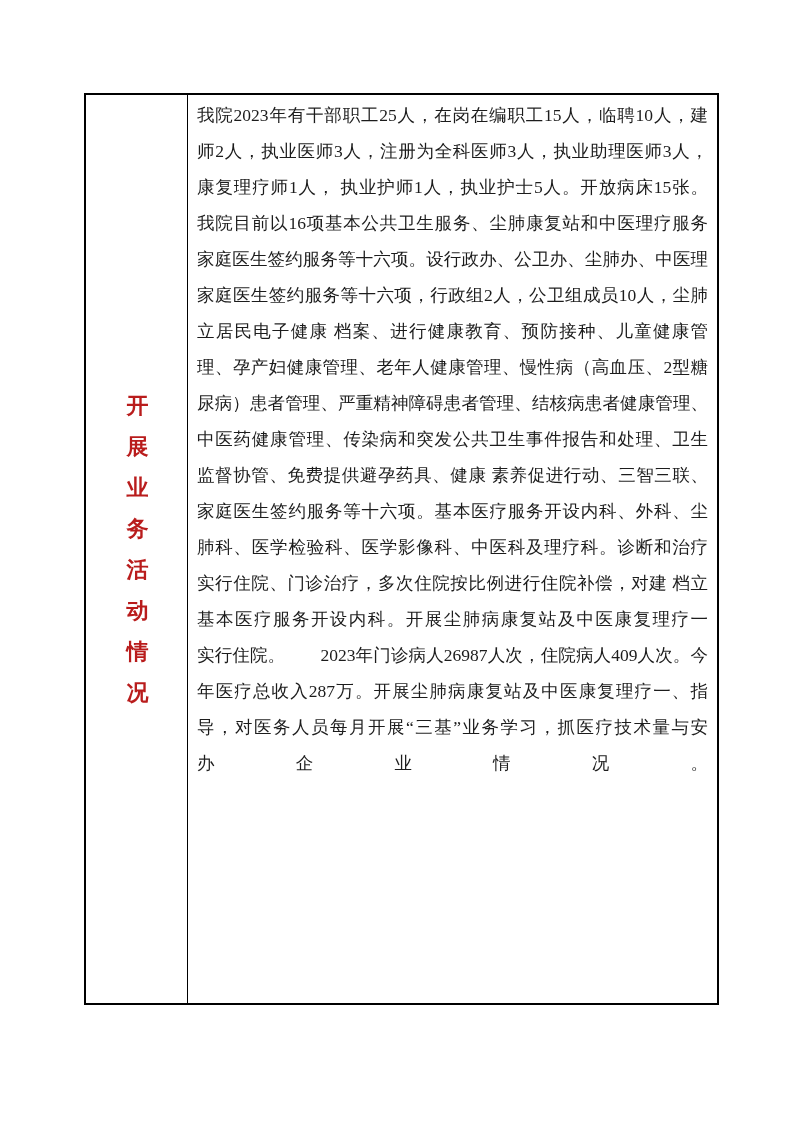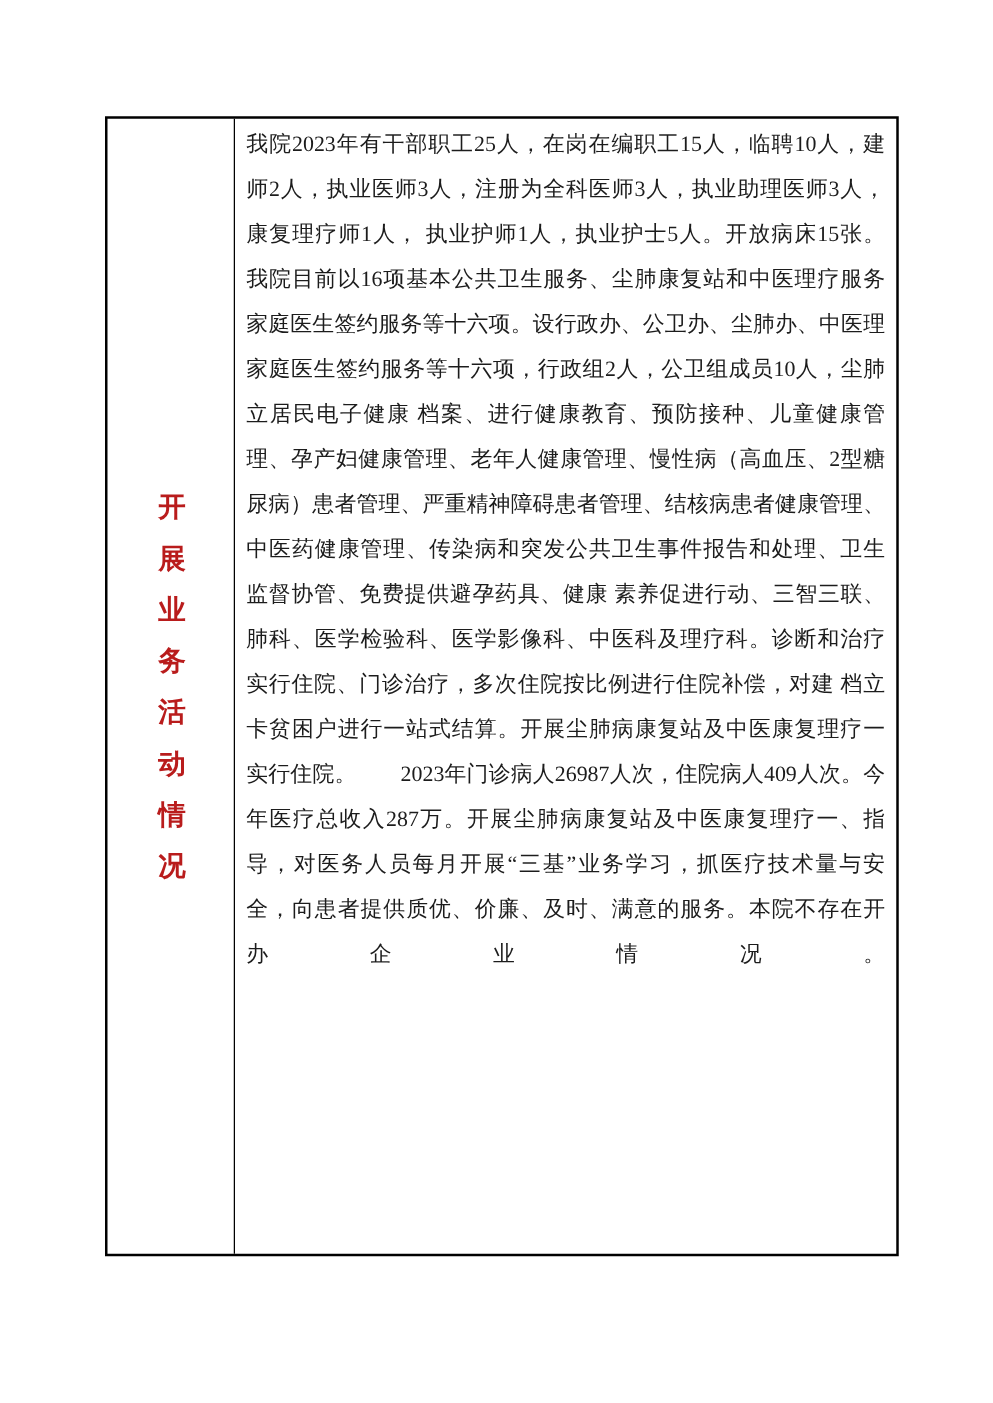--- a/index.html
+++ b/index.html
@@ -71,23 +71,23 @@
       <div class="text-line">师2人，执业医师3人，注册为全科医师3人，执业助理医师3人，</div>
       <div class="text-line">康复理疗师1人， 执业护师1人，执业护士5人。开放病床15张。</div>
       <div class="text-line">我院目前以16项基本公共卫生服务、尘肺康复站和中医理疗服务</div>
       <div class="text-line">家庭医生签约服务等十六项。设行政办、公卫办、尘肺办、中医理</div>
       <div class="text-line">家庭医生签约服务等十六项，行政组2人，公卫组成员10人，尘肺</div>
       <div class="text-line">立居民电子健康 档案、进行健康教育、预防接种、儿童健康管</div>
       <div class="text-line">理、孕产妇健康管理、老年人健康管理、慢性病（高血压、2型糖</div>
       <div class="text-line">尿病）患者管理、严重精神障碍患者管理、结核病患者健康管理、</div>
       <div class="text-line">中医药健康管理、传染病和突发公共卫生事件报告和处理、卫生</div>
       <div class="text-line">监督协管、免费提供避孕药具、健康 素养促进行动、三智三联、</div>
+      <div class="text-line">家庭医生签约服务等十六项。基本医疗服务开设内科、外科、尘</div>
       <div class="text-line">肺科、医学检验科、医学影像科、中医科及理疗科。诊断和治疗</div>
       <div class="text-line">实行住院、门诊治疗，多次住院按比例进行住院补偿，对建 档立</div>
-      <div class="text-line">卡贫困户进行一站式结算。开展尘肺病康复站及中医康复理疗一</div>
+      <div class="text-line">基本医疗服务开设内科。开展尘肺病康复站及中医康复理疗一</div>
       <div class="text-line">实行住院。　　2023年门诊病人26987人次，住院病人409人次。今</div>
       <div class="text-line">年医疗总收入287万。开展尘肺病康复站及中医康复理疗一、指</div>
       <div class="text-line">导，对医务人员每月开展“三基”业务学习，抓医疗技术量与安</div>
-      <div class="text-line">全，向患者提供质优、价廉、及时、满意的服务。本院不存在开</div>
       <div class="text-line">办企业情况。</div>
     </div>
   </div>
 </div>
 
 </body></html>

